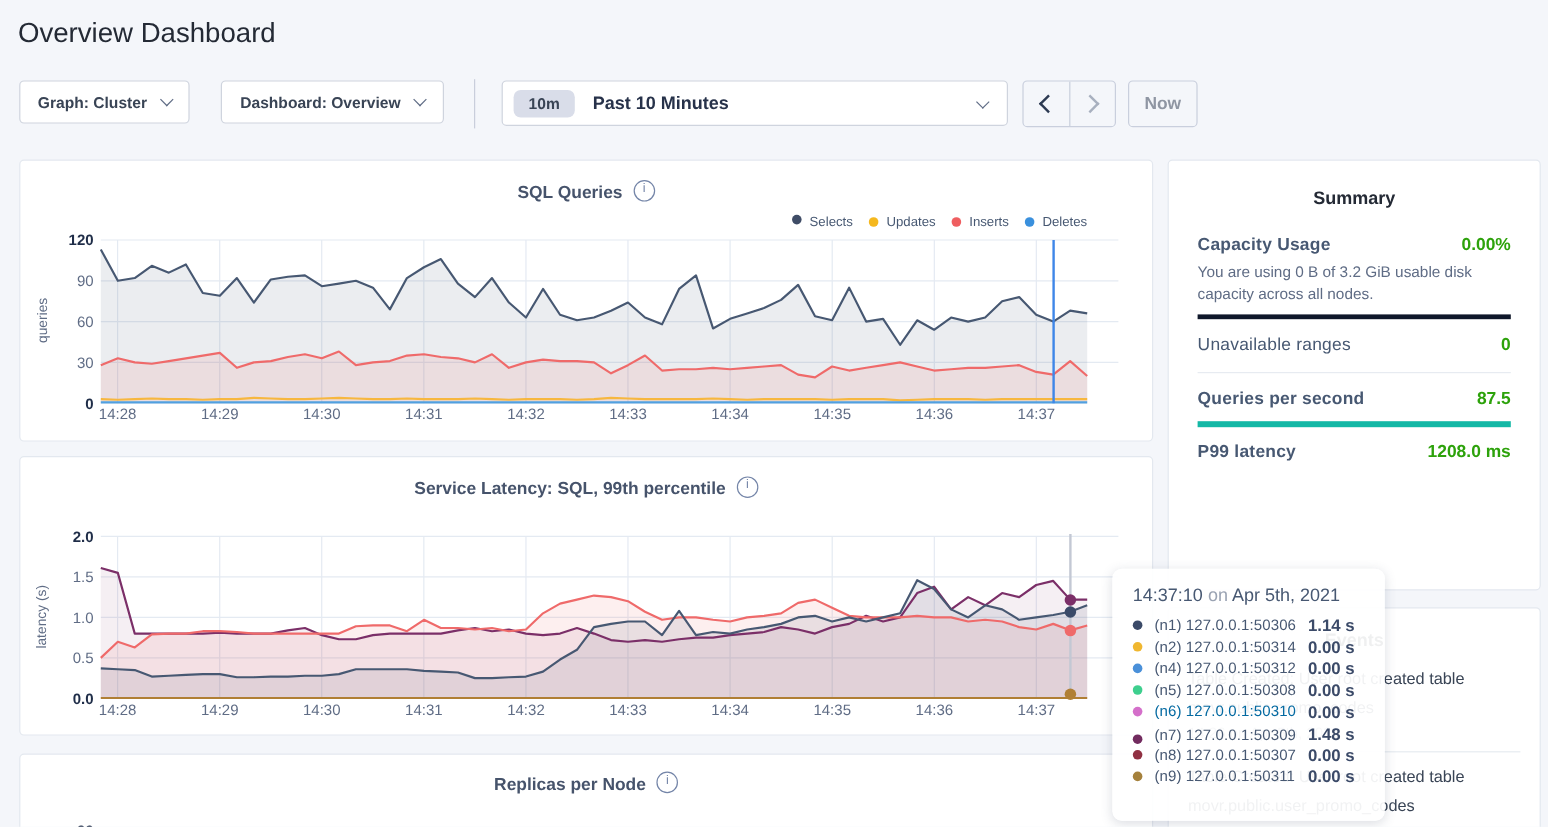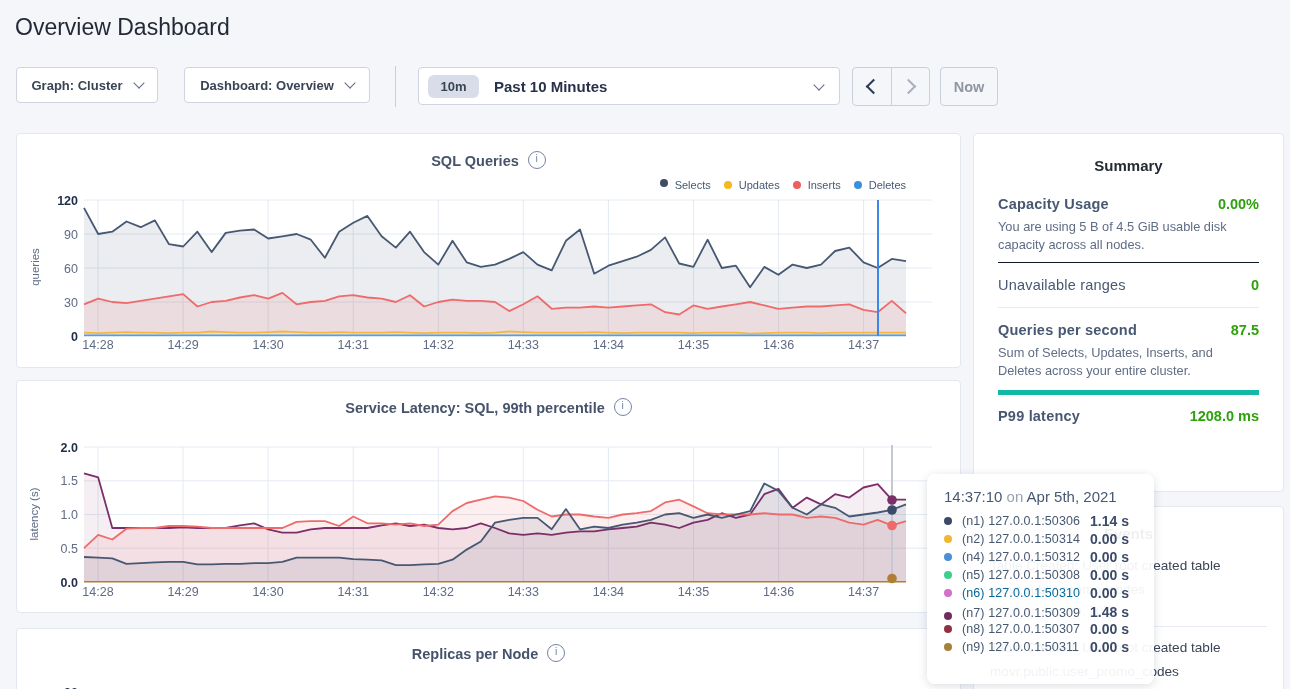--- a/index.html
+++ b/index.html
@@ -126,42 +126,41 @@
       <text x="21" y="133" font-size="11.5" fill="#5f6c85" transform="rotate(-90 21 133)" text-anchor="middle">latency (s)</text>
     </svg>
   </div>
 <div class="panel" style="left:16px;top:628px;width:945px;height:75px">
     <div style="position:absolute;left:0;top:16px;width:100%;text-align:center"><span style="font-size:14.5px;font-weight:bold;color:#46536b">Replicas per Node</span><span style="display:inline-block;width:16px;height:16px;border:1.5px solid #7485a8;border-radius:50%;color:#7485a8;font-size:10.5px;line-height:13.5px;text-align:center;font-style:normal;vertical-align:middle;margin-left:9px;margin-top:-3px">i</span></div>
     <div style="position:absolute;left:27px;top:57px;width:34px;text-align:right;font-size:12.5px;font-weight:bold;color:#1f2d48">90</div>
   </div>
 <div class="panel" style="left:973px;top:133px;width:311px;height:359px;padding:14px 24px">
     <div style="text-align:center;font-size:15px;font-weight:bold;color:#242a35;margin-top:9px">Summary</div>
     <div style="margin-top:8px">
-      <div style="padding:14px 0 8px 0;border-bottom:1px solid #0f172a;">
+      <div style="padding:14px 0 8px 0;border-bottom:4px solid #0f172a;">
         <div style="display:flex;align-items:baseline">
           <span style="font-size:14.5px;font-weight:bold;color:#475872;letter-spacing:.2px">Capacity Usage</span>
           <span style="flex:1"></span>
           <span style="font-size:14.5px;font-weight:bold;color:#2da20b">0.00%</span>
         </div>
-        <div style="font-size:12.8px;color:#5f6c85;line-height:18px;margin-top:6px">You are using 5 B of 4.5 GiB usable disk capacity across all nodes.</div>
+        <div style="font-size:12.8px;color:#5f6c85;line-height:18px;margin-top:6px">You are using 0 B of 3.2 GiB usable disk capacity across all nodes.</div>
       </div>
       <div style="padding:14px 0 14px 0;border-bottom:1px solid #e7ebf1;">
         <div style="display:flex;align-items:baseline">
           <span style="font-size:14.5px;font-weight:normal;color:#475872;letter-spacing:.2px">Unavailable ranges</span>
           <span style="flex:1"></span>
           <span style="font-size:14.5px;font-weight:bold;color:#2da20b">0</span>
         </div>
       </div>
       <div style="padding:14px 0 10px 0;border-bottom:5px solid #14b8a6;">
         <div style="display:flex;align-items:baseline">
           <span style="font-size:14.5px;font-weight:bold;color:#475872;letter-spacing:.2px">Queries per second</span>
           <span style="flex:1"></span>
           <span style="font-size:14.5px;font-weight:bold;color:#2da20b">87.5</span>
         </div>
-        <div style="font-size:12.8px;color:#5f6c85;line-height:18px;margin-top:6px">Sum of Selects, Updates, Inserts, and Deletes across your entire cluster.</div>
       </div>
       <div style="padding:13px 0 12px 0;">
         <div style="display:flex;align-items:baseline">
           <span style="font-size:14.5px;font-weight:bold;color:#475872;letter-spacing:.2px">P99 latency</span>
           <span style="flex:1"></span>
           <span style="font-size:14.5px;font-weight:bold;color:#2da20b">1208.0 ms</span>
         </div>
       </div>
     </div>
   </div>

